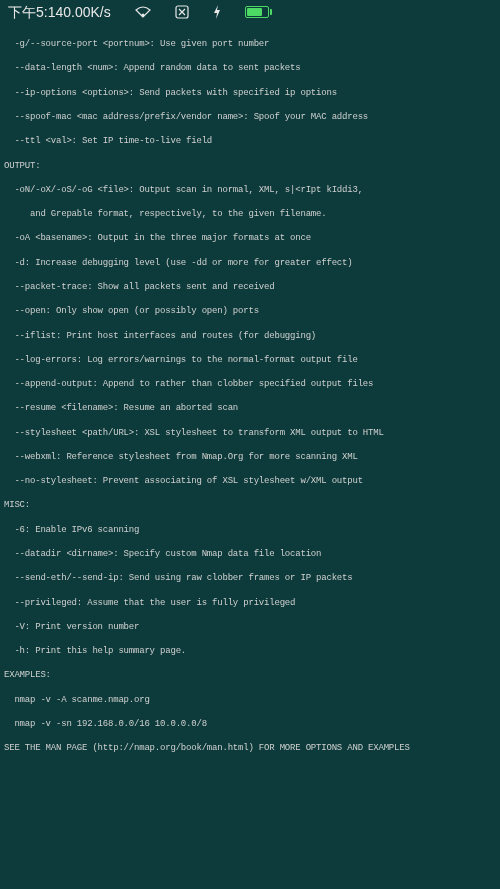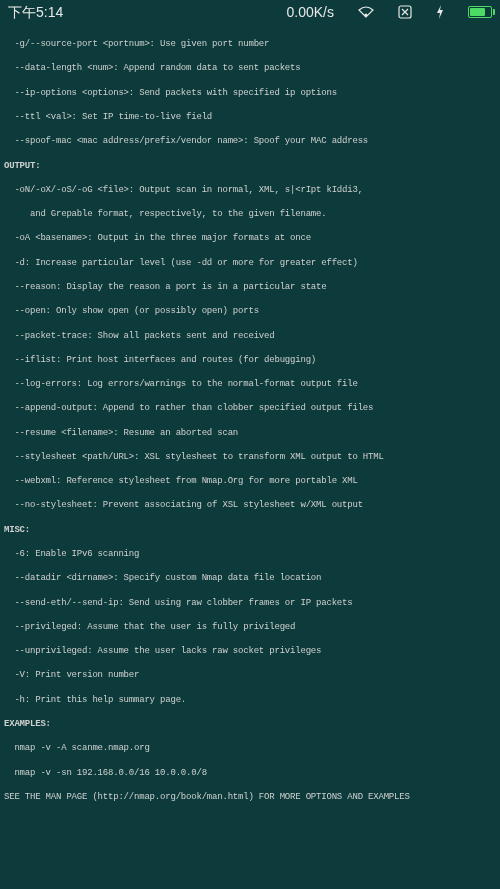--- a/index.html
+++ b/index.html
@@ -9,37 +9,36 @@
     background: #0d3a3a;
     color: #d0d0d0;
     font-family: "Courier New", monospace;
     font-size: 9px;
     line-height: 1.35;
     overflow: hidden;
   }
   .status-bar {
     height: 24px;
     display: flex;
-    justify-content: space-between;
     align-items: center;
     padding: 0 8px;
     color: #e8e8e8;
     font-family: Arial, sans-serif;
     font-size: 14px;
   }
-  .status-right { display: flex; align-items: center; gap: 24px; margin-left: 20px; }
+  .status-right { display: flex; align-items: center; gap: 24px; }
   .status-icon { display: inline-flex; align-items: center; }
   .terminal {
     padding: 2px 4px;
     white-space: pre;
     font-size: 9px;
     letter-spacing: -0.2px;
   }
   .line { display: block; }
-  .section-hdr { color: #d0d0d0; font-weight: bold; }
+  .section-hdr { color: #d0d0d0; }
   .battery {
     width: 24px; height: 12px;
     border: 1.5px solid #4cd964;
     border-radius: 2px;
     position: relative;
   }
   .battery::after {
     content: "";
     position: absolute;
     right: -4px; top: 2px;
@@ -82,43 +81,41 @@
     <span class="battery">
         <span class="battery-fill"></span>
       </span>
   </div>
 </div>
 
 <div class="terminal">
 <span class="line">  -g/--source-port &lt;portnum&gt;: Use given port number</span>
 <span class="line">  --data-length &lt;num&gt;: Append random data to sent packets</span>
 <span class="line">  --ip-options &lt;options&gt;: Send packets with specified ip options</span>
+<span class="line">  --spoof-mac &lt;mac address/prefix/vendor name&gt;: Spoof your MAC address</span>
 <span class="line">  --ttl &lt;val&gt;: Set IP time-to-live field</span>
-<span class="line">  --spoof-mac &lt;mac address/prefix/vendor name&gt;: Spoof your MAC address</span>
 <span class="line section-hdr">OUTPUT:</span>
 <span class="line">  -oN/-oX/-oS/-oG &lt;file&gt;: Output scan in normal, XML, s|&lt;rIpt kIddi3,</span>
 <span class="line">     and Grepable format, respectively, to the given filename.</span>
 <span class="line">  -oA &lt;basename&gt;: Output in the three major formats at once</span>
-<span class="line">  -d: Increase particular level (use -dd or more for greater effect)</span>
-<span class="line">  --reason: Display the reason a port is in a particular state</span>
+<span class="line">  -d: Increase debugging level (use -dd or more for greater effect)</span>
+<span class="line">  --packet-trace: Show all packets sent and received</span>
 <span class="line">  --open: Only show open (or possibly open) ports</span>
-<span class="line">  --packet-trace: Show all packets sent and received</span>
 <span class="line">  --iflist: Print host interfaces and routes (for debugging)</span>
 <span class="line">  --log-errors: Log errors/warnings to the normal-format output file</span>
 <span class="line">  --append-output: Append to rather than clobber specified output files</span>
 <span class="line">  --resume &lt;filename&gt;: Resume an aborted scan</span>
 <span class="line">  --stylesheet &lt;path/URL&gt;: XSL stylesheet to transform XML output to HTML</span>
-<span class="line">  --webxml: Reference stylesheet from Nmap.Org for more portable XML</span>
+<span class="line">  --webxml: Reference stylesheet from Nmap.Org for more scanning XML</span>
 <span class="line">  --no-stylesheet: Prevent associating of XSL stylesheet w/XML output</span>
 <span class="line section-hdr">MISC:</span>
 <span class="line">  -6: Enable IPv6 scanning</span>
 <span class="line">  --datadir &lt;dirname&gt;: Specify custom Nmap data file location</span>
 <span class="line">  --send-eth/--send-ip: Send using raw clobber frames or IP packets</span>
 <span class="line">  --privileged: Assume that the user is fully privileged</span>
-<span class="line">  --unprivileged: Assume the user lacks raw socket privileges</span>
 <span class="line">  -V: Print version number</span>
 <span class="line">  -h: Print this help summary page.</span>
 <span class="line section-hdr">EXAMPLES:</span>
 <span class="line">  nmap -v -A scanme.nmap.org</span>
 <span class="line">  nmap -v -sn 192.168.0.0/16 10.0.0.0/8</span>
 <span class="line">SEE THE MAN PAGE (http://nmap.org/book/man.html) FOR MORE OPTIONS AND EXAMPLES</span>
 
 
 
 

